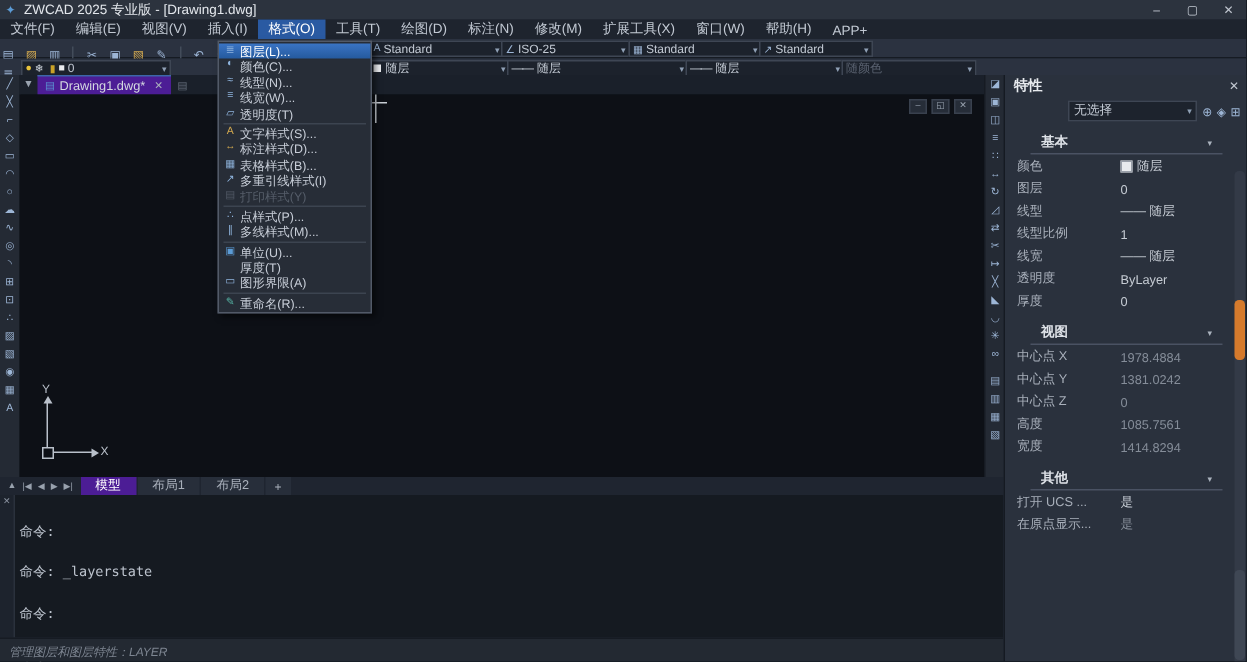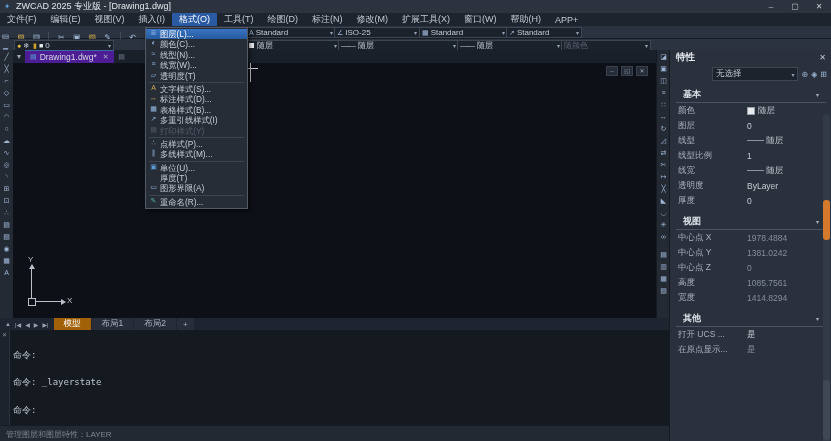--- a/index.html
+++ b/index.html
@@ -70,47 +70,47 @@
   .fm-item{display:flex;align-items:flex-start;height:10.4px;font-size:8.3px;color:#c8ced8;padding-left:2px;white-space:nowrap;}
   .fm-ic{width:11px;text-align:center;font-size:7px;color:#8fb4dd;margin-right:1px;flex:none;}
   .fm-item.hl{background:linear-gradient(#3a74c4,#255a9e);color:#fff;}
   .fm-item.disabled,.fm-item.disabled .fm-ic{color:#555d69;}
   .fm-sep{height:1px;background:#3c4450;margin:1px 3px;}
 
   
   #ltabs{left:0;top:318px;width:669px;height:12px;background:#1f2530;display:flex;align-items:stretch;font-size:8.5px;}
   .nav{display:flex;align-items:center;gap:4px;padding:0 5px;font-size:6px;color:#98a1ad;}
   .ltab{display:flex;align-items:center;padding:0 10px;color:#a9b0bb;background:#272e3a;margin-right:1px;}
-  .ltab.active{background:#a16207;color:#fff;}
+  .ltab.active{background:#4c1d95;color:#fff;}
   #tab-add{display:flex;align-items:center;padding:0 6px;color:#a9b0bb;background:#272e3a;font-size:8px;}
 
   
   #cmd{left:0;top:330px;width:669px;height:95px;background:#151a21;}
   #cmd-strip{position:absolute;left:0;top:0;width:9px;height:95px;background:#1d232d;border-right:1px solid #2a313c;
              display:flex;flex-direction:column;align-items:center;}
   #cmd-close{font-size:6px;color:#8a92a0;line-height:10px;}
   #cmd-lines{position:absolute;left:13px;top:2px;right:4px;font-family:"DejaVu Sans Mono",monospace;font-size:9px;line-height:9.3px;color:#bcc3cd;white-space:pre;}
   .cline{min-height:9.3px;}
 
   
   #statusbar{left:0;top:425px;width:669px;height:16px;background:#232932;border-top:1px solid #161b23;
              display:flex;align-items:center;}
-  #status-text{font-size:8px;color:#7e8692;padding-left:6px;}
+  #status-text{font-size:8px;color:#7e8692;padding-left:6px;font-style:italic;}
 
   
   #panel{left:669px;top:50px;width:162px;height:391px;background:#2a313d;border-left:1px solid #151a22;}
   #p-head{display:flex;align-items:center;height:15px;padding:0 6px;}
   #p-title{font-size:9.5px;font-weight:bold;color:#e8ebef;}
   #p-close{margin-left:auto;font-size:8px;color:#c3c9d2;}
   #p-combo-row{display:flex;align-items:center;margin:2px 5px 2px 6px;gap:3px;padding-left:36px;}
   #p-sel{display:flex;align-items:center;width:96px;height:12px;background:#1d232d;border:1px solid #3e4654;font-size:8.5px;color:#c3cad4;padding:0 3px;}
   #p-sel .car{margin-left:auto;font-size:6px;color:#8fa0b5;}
   .p-hic{font-size:8px;color:#9db6d6;}
   .p-sec{margin-top:7px;}
-  .p-sec-h{display:flex;align-items:center;padding:0 7px 1px 7px;border-bottom:1px solid #4a5263;margin:0 6px;}
+  .p-sec-h{display:flex;align-items:center;padding:0 7px 1px 7px;border-bottom:1px solid #4a5263;margin:0 17px;}
   .p-sec-t{font-size:9px;font-weight:bold;color:#dde1e7;}
   .p-sec-a{margin-left:auto;font-size:6px;color:#aab2bd;}
   .p-row{display:flex;align-items:center;height:15px;padding-left:8px;font-size:8.5px;}
   .p-lab{width:69px;color:#a9b0bb;flex:none;white-space:nowrap;}
   .p-val{color:#c6ccd4;white-space:nowrap;display:flex;align-items:center;}
   .p-val.dim{color:#858d99;}
   .sw{display:inline-block;width:6px;height:6px;background:#e9ebee;border:1px solid #9aa0aa;margin-right:3px;}
   #p-scroll{position:absolute;right:2px;top:64px;width:7px;height:346px;background:#333a47;border-radius:3px;}
   #p-thumb{position:absolute;left:0;top:86px;width:7px;height:40px;background:#d57a2c;border-radius:3px;}
   #p-thumb2{position:absolute;left:0;top:266px;width:7px;height:60px;background:#3f4754;border-radius:3px;}

